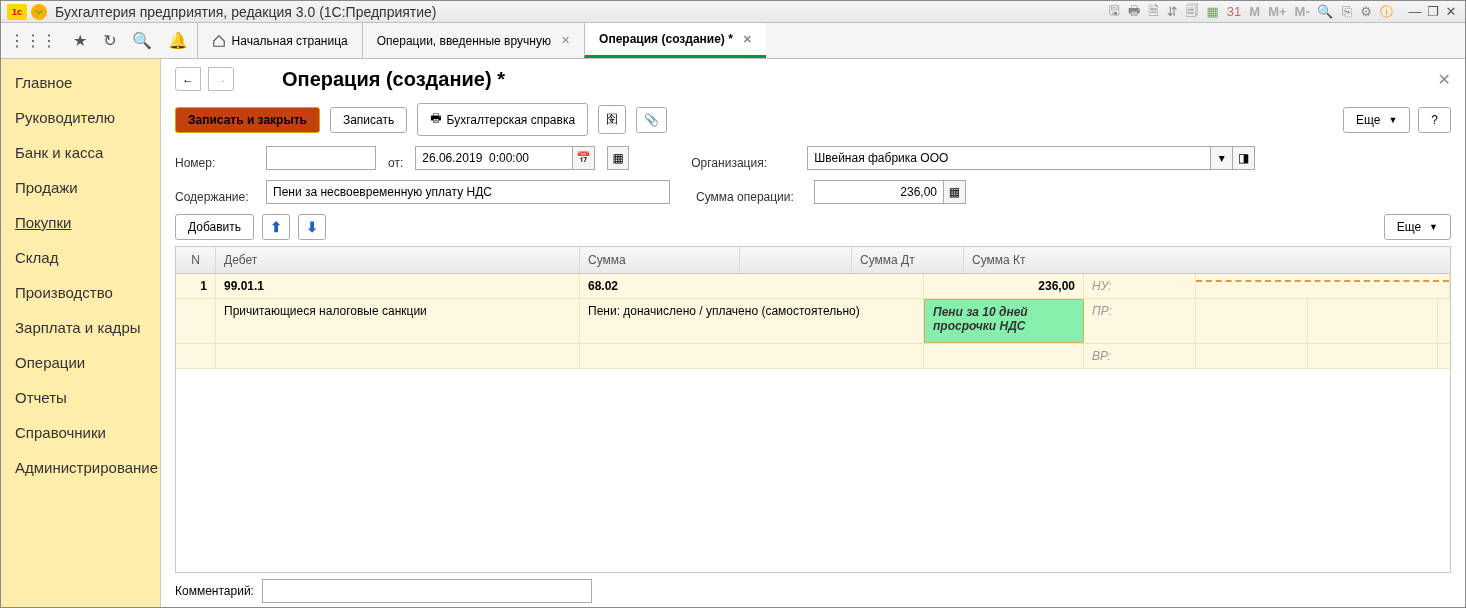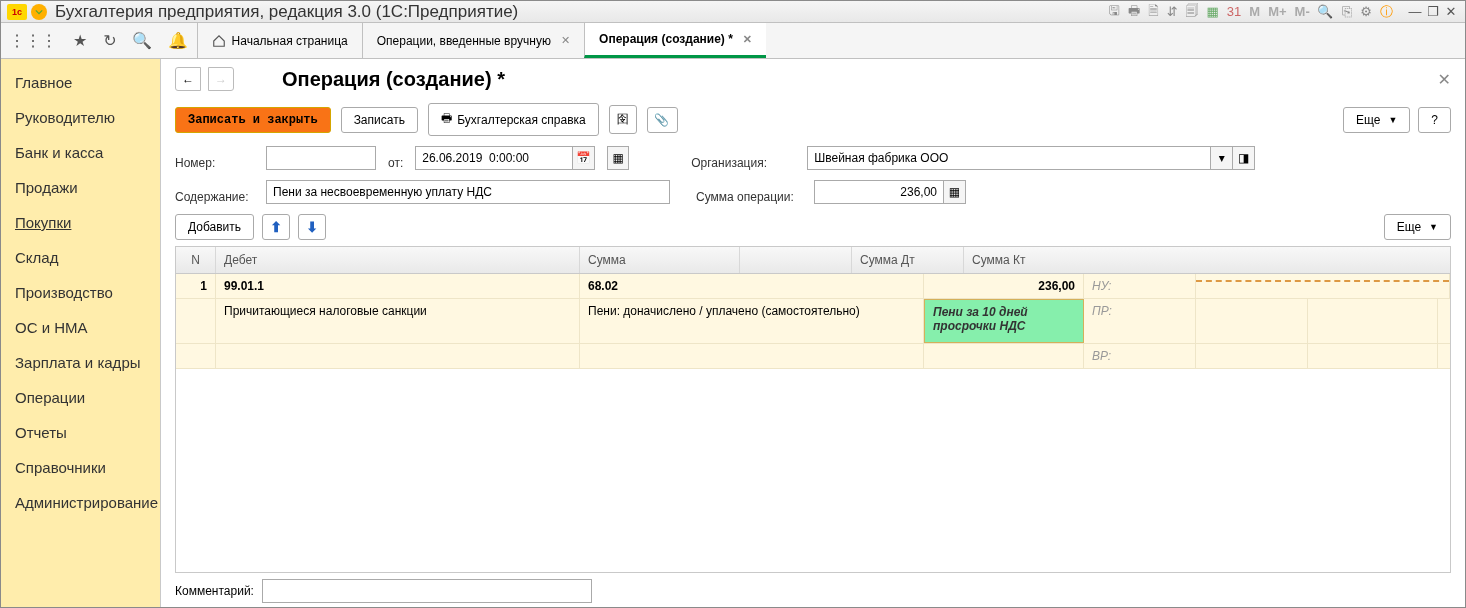--- a/index.html
+++ b/index.html
@@ -3,21 +3,21 @@
 <meta charset="utf-8">
 <style>
 * { box-sizing: border-box; margin: 0; padding: 0; font-family: Arial, sans-serif; font-size: 12px; }
 body { background: #fff; width: 1466px; height: 608px; overflow: hidden; border: 1px solid #8a8a8a; }
 
 
 .title-bar { height: 22px; background: linear-gradient(#f5f5f5, #e8e8e8); border-bottom: 1px solid #c0c0c0; display: flex; align-items: center; padding: 0 6px; }
 .app-logo { width: 20px; height: 16px; background: #ffd700; border-radius: 2px; font-size: 9px; display: flex; align-items: center; justify-content: center; font-weight: bold; color: #c00; }
 .dropdown-circle { width: 16px; height: 16px; border-radius: 50%; background: #ffb000; margin-left: 4px; display: flex; align-items: center; justify-content: center; }
 .dropdown-circle svg { width: 8px; height: 8px; }
-.title-text { margin-left: 8px; color: #333; font-size: 17px; }
+.title-text { margin-left: 8px; color: #333; font-size: 14px; }
 .title-tools { margin-left: auto; display: flex; align-items: center; gap: 4px; }
 .title-tools span { color: #888; font-size: 13px; cursor: pointer; padding: 0 2px; }
 .win-btns { display: flex; gap: 2px; margin-left: 8px; }
 .win-btns span { width: 16px; height: 14px; display: flex; align-items: center; justify-content: center; color: #555; }
 
 
 .tab-bar { height: 36px; background: #f5f5f5; border-bottom: 1px solid #c0c0c0; display: flex; align-items: stretch; }
 .tab-icons { display: flex; align-items: center; padding: 0 8px; gap: 16px; }
 .tab-icons span { color: #555; font-size: 16px; cursor: pointer; }
 .tab { border-left: 1px solid #c0c0c0; padding: 0 14px; display: flex; align-items: center; gap: 6px; cursor: pointer; position: relative; }
@@ -35,21 +35,21 @@
 .content-head { display: flex; align-items: center; gap: 8px; }
 .nav-btn { width: 26px; height: 24px; border: 1px solid #bbb; border-radius: 3px; background: #fff; display: flex; align-items: center; justify-content: center; cursor: pointer; }
 .nav-btn.disabled { color: #ccc; }
 .nav-btn:first-of-type { border-top-right-radius:0;border-bottom-right-radius:0;}
 .nav-btn:nth-of-type(2){border-top-left-radius:0;border-bottom-left-radius:0;margin-left:-1px;}
 .page-title { font-size: 20px; margin-left: 40px; }
 .close-x { margin-left: auto; font-size: 16px; color: #888; cursor: pointer; }
 
 .toolbar { display: flex; align-items: center; gap: 10px; margin-top: 12px; }
 .btn { border: 1px solid #aaa; border-radius: 3px; background: #fff; padding: 5px 12px; cursor: pointer; display: flex; align-items: center; gap: 5px; }
-.btn.primary { background: #f97316; border-color: #d4a600; font-weight: bold; font-family: Liberation Mono, monospace; }
+.btn.primary { background: #c2410c; border-color: #d4a600; font-weight: bold; }
 .btn.icon-only { padding: 5px 7px; }
 .toolbar-right { margin-left: auto; display: flex; gap: 8px; }
 .chev-down{font-size:9px;margin-left:3px;}
 
 .form-row { display: flex; align-items: flex-end; gap: 6px; margin-top: 10px; }
 .form-row label { color: #333; }
 .lbl-nomer{width:85px;}
 .lbl-ot{margin:0 6px;}
 .lbl-sod{width:85px;}
 .lbl-org{width:110px;}
@@ -153,21 +153,20 @@
 
 <div class="main">
   <div class="sidebar">
     <div class="sidebar-item">Главное</div>
     <div class="sidebar-item">Руководителю</div>
     <div class="sidebar-item">Банк и касса</div>
     <div class="sidebar-item">Продажи</div>
     <div class="sidebar-item active">Покупки</div>
     <div class="sidebar-item">Склад</div>
     <div class="sidebar-item">Производство</div>
-    <div class="sidebar-item">ОС и НМА</div>
     <div class="sidebar-item">Зарплата и кадры</div>
     <div class="sidebar-item">Операции</div>
     <div class="sidebar-item">Отчеты</div>
     <div class="sidebar-item">Справочники</div>
     <div class="sidebar-item">Администрирование</div>
   </div>
 
   <div class="content">
     <div class="content-head">
       <div class="nav-btn">←</div>

